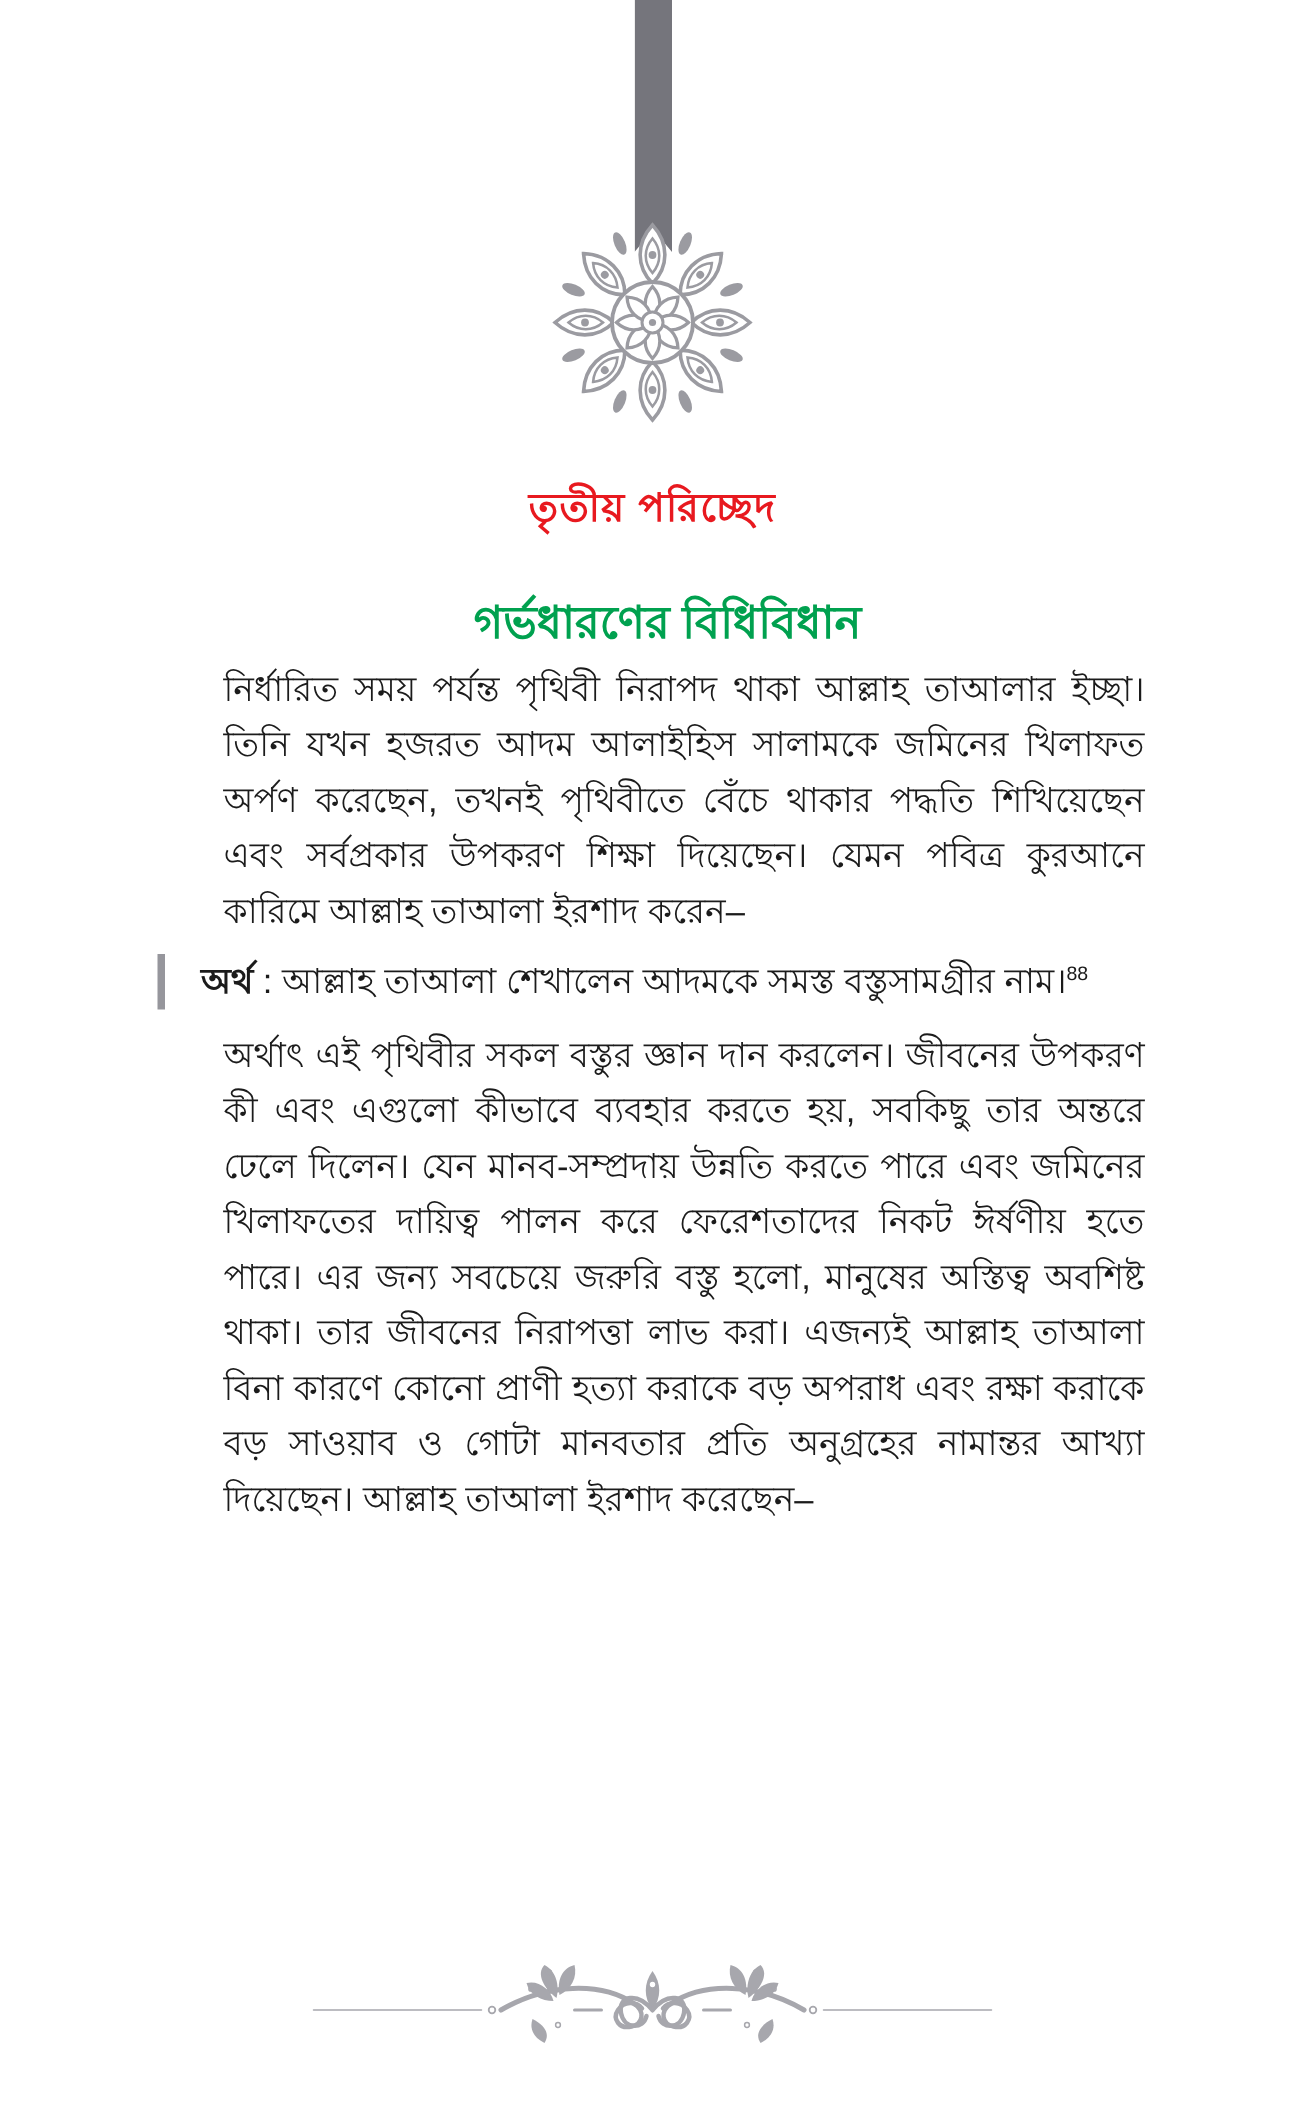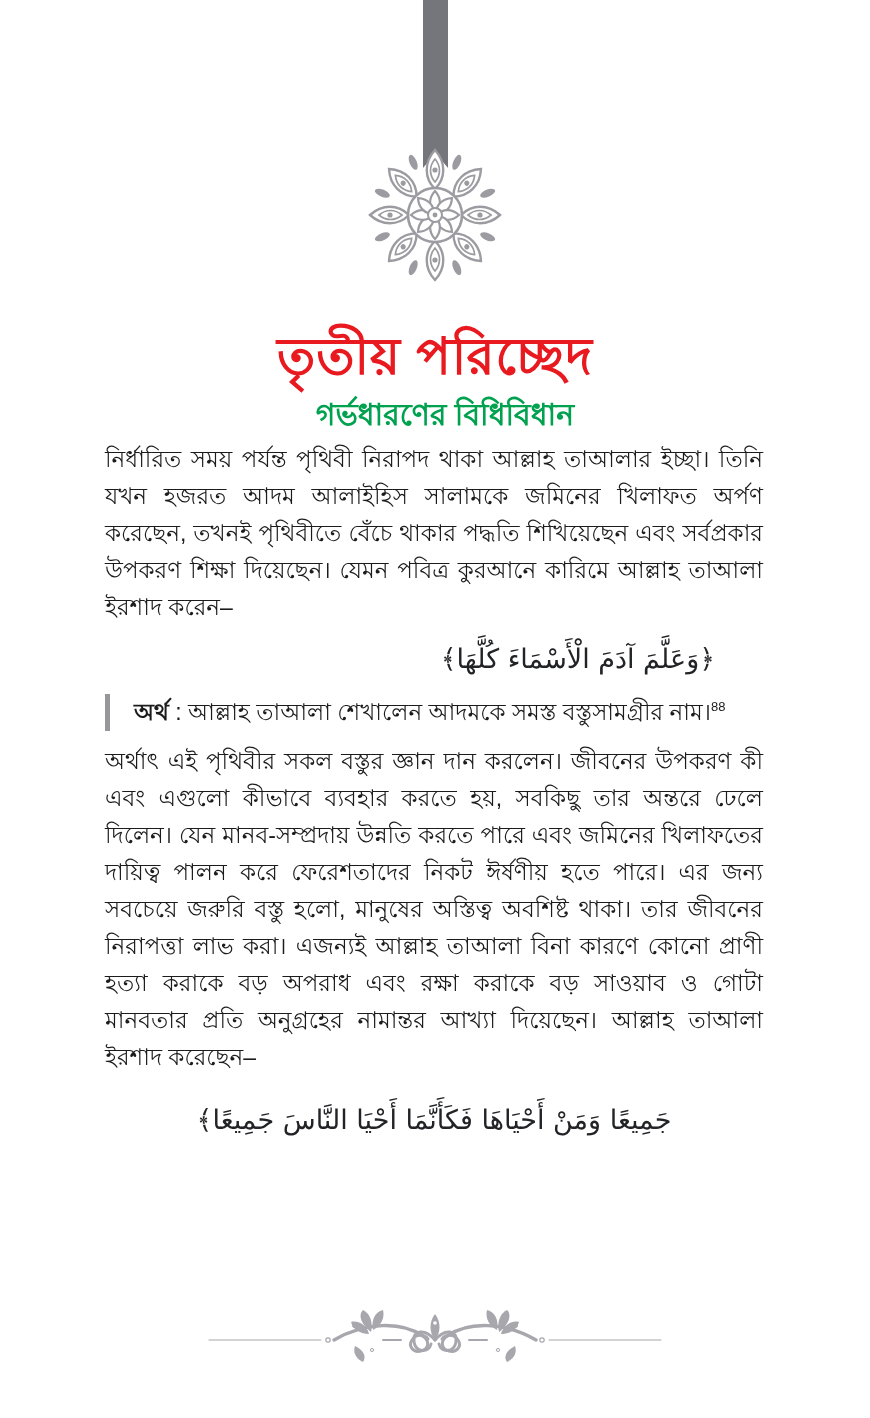--- a/index.html
+++ b/index.html
@@ -25,42 +25,42 @@
   .mandala {
     position: absolute;
     left: 365px; top: 145px;
     width: 140px; height: 140px;
   }
   
   .chapter-title {
     position: absolute;
     top: 318px; left: 0; width: 100%;
     text-align: center;
-    font-size: 51px; font-weight: bold;
+    font-size: 26px; font-weight: bold;
     color: #e8191f;
     letter-spacing: 1px;
   }
   .chapter-subtitle {
     position: absolute;
     top: 391px; left: 0; width: 100%;
     text-align: center;
     font-size: 30px; font-weight: bold;
     color: #00a14f;
     padding-left: 20px;
   }
   
   .body-text {
     position: absolute;
     top: 441px; left: 105px;
     width: 658px;
     font-size: 23px;
     line-height: 37px;
     text-align: justify;
   }
-  .para { text-align: justify; }
+  .para { text-align: justify; margin-left: 44px; }
   .arabic {
     font-family: "DejaVu Serif", serif;
     font-size: 27px;
     color: #222326;
     direction: rtl;
     unicode-bidi: embed;
   }
   .verse1 {
     margin: 9px 48px 11px 0;
     text-align: right;
@@ -156,30 +156,28 @@
     <circle cx="70" cy="70" r="7" fill="#ffffff" stroke="#9b9ba1" stroke-width="2"></circle>
     <circle cx="70" cy="70" r="2.4" fill="#9b9ba1"></circle>
   </svg>
 
   <h1 class="chapter-title">তৃতীয় পরিচ্ছেদ</h1>
   <h2 class="chapter-subtitle">গর্ভধারণের বিধিবিধান</h2>
 
   <div class="body-text">
     <p class="para">নির্ধারিত সময় পর্যন্ত পৃথিবী নিরাপদ থাকা আল্লাহ তাআলার ইচ্ছা। তিনি যখন হজরত আদম আলাইহিস সালামকে জমিনের খিলাফত অর্পণ করেছেন, তখনই পৃথিবীতে বেঁচে থাকার পদ্ধতি শিখিয়েছেন এবং সর্বপ্রকার উপকরণ শিক্ষা দিয়েছেন। যেমন পবিত্র কুরআনে কারিমে আল্লাহ তাআলা ইরশাদ করেন–</p>
 
-    <div class="arabic verse1" dir="rtl">﴿وَعَلَّمَ آدَمَ الْأَسْمَاءَ كُلَّهَا﴾</div>
 
     <div class="translation">
       <span class="t-label">অর্থ</span><span> : </span><span>আল্লাহ তাআলা শেখালেন আদমকে সমস্ত বস্তুসামগ্রীর নাম।</span><sup class="fn-ref">88</sup>
     </div>
 
     <p class="para">অর্থাৎ এই পৃথিবীর সকল বস্তুর জ্ঞান দান করলেন। জীবনের উপকরণ কী এবং এগুলো কীভাবে ব্যবহার করতে হয়, সবকিছু তার অন্তরে ঢেলে দিলেন। যেন মানব-সম্প্রদায় উন্নতি করতে পারে এবং জমিনের খিলাফতের দায়িত্ব পালন করে ফেরেশতাদের নিকট ঈর্ষণীয় হতে পারে। এর জন্য সবচেয়ে জরুরি বস্তু হলো, মানুষের অস্তিত্ব অবশিষ্ট থাকা। তার জীবনের নিরাপত্তা লাভ করা। এজন্যই আল্লাহ তাআলা বিনা কারণে কোনো প্রাণী হত্যা করাকে বড় অপরাধ এবং রক্ষা করাকে বড় সাওয়াব ও গোটা মানবতার প্রতি অনুগ্রহের নামান্তর আখ্যা দিয়েছেন। আল্লাহ তাআলা ইরশাদ করেছেন–</p>
 
     <div class="arabic verse2" dir="rtl">
-      <div>جَمِيعًا وَمَنْ أَحْيَاهَا فَكَأَنَّمَا أَحْيَا النَّاسَ جَمِيعًا﴾</div>
     </div>
   </div>
 
 
   <svg class="flourish" viewBox="0 0 460 64" aria-hidden="true">
     <defs>
       <g id="f-half" stroke="#a7a7ad" fill="none" stroke-linecap="round">
         <line x1="4" y1="34" x2="116" y2="34" stroke-width="1"></line>
         <circle cx="123" cy="34" r="2.2" stroke-width="1.2"></circle>
         <path d="M129 34 C160 16 196 15 218 30" stroke-width="3.4"></path>

